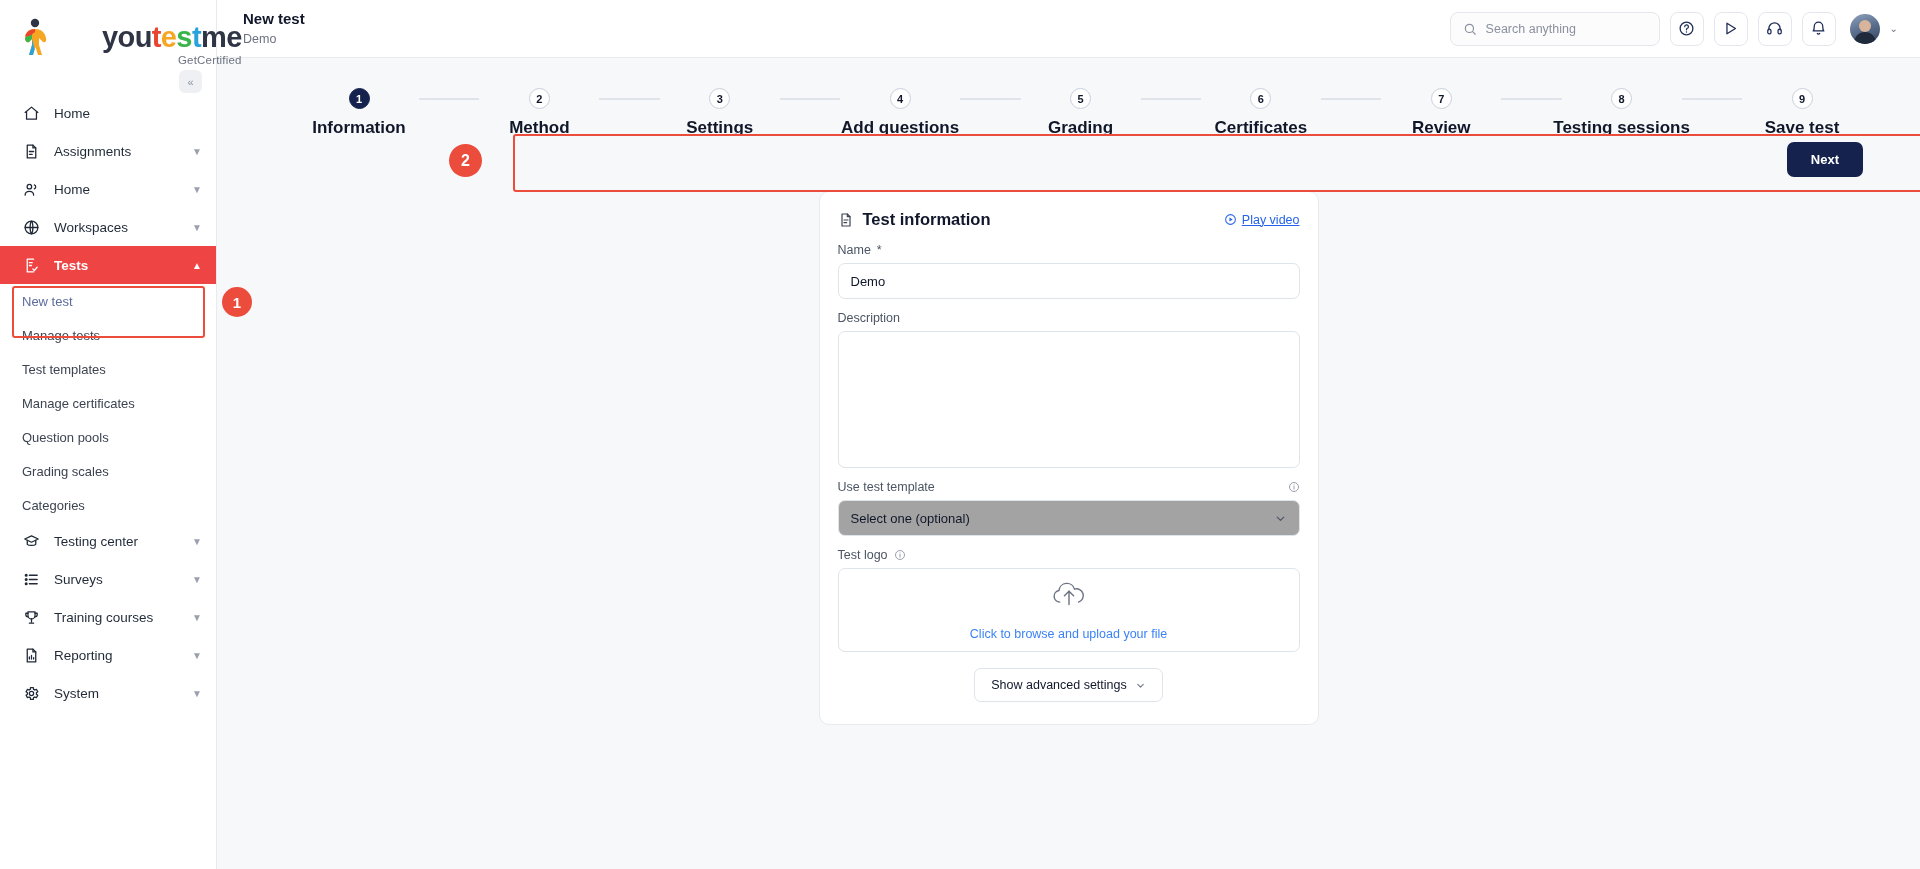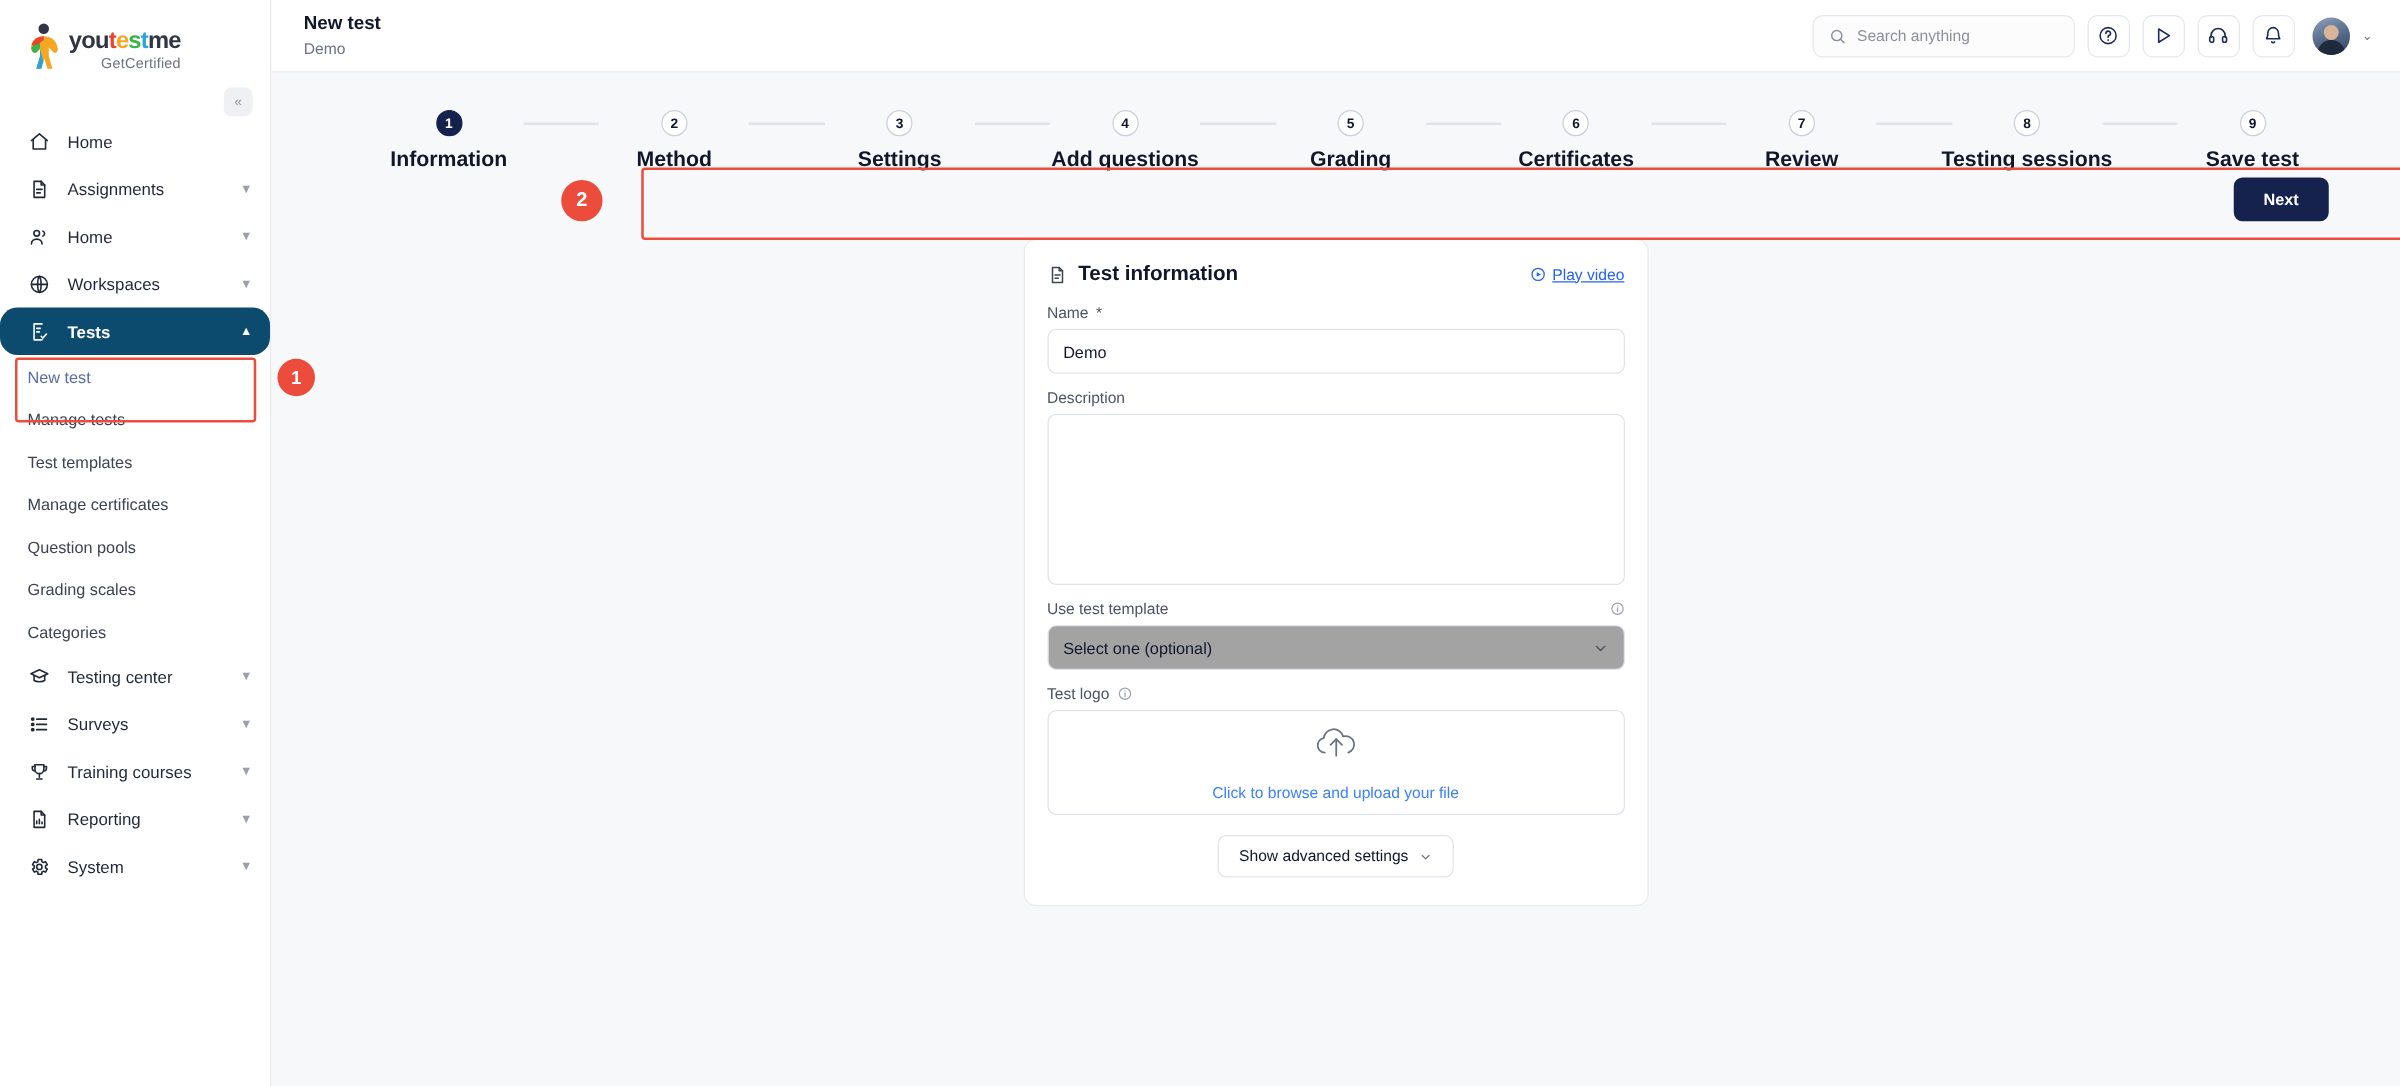--- a/index.html
+++ b/index.html
@@ -13,21 +13,21 @@
 
   
   .sidebar {
     width: 217px; height: 869px; background: #ffffff;
     border-right: 1px solid #e8eaee; flex: 0 0 217px;
     position: relative; z-index: 5;
   }
   .logo-wrap { padding: 18px 0 0 22px; position: relative; height: 78px; }
   .logo-row { display: flex; align-items: flex-start; gap: 7px; }
   .logo-text-block { padding-top: 5px; }
-  .logo-word { font-size: 19px; font-weight: 700; letter-spacing: -.6px; line-height: 1; }
+  .logo-word { font-size: 29px; font-weight: 700; letter-spacing: -.6px; line-height: 1; margin-left: 47px; }
   .logo-word .c1 { color: #2f3545; }
   .logo-word .c2 { color: #e8442f; }
   .logo-word .c3 { color: #f5a623; }
   .logo-word .c4 { color: #3ab54a; }
   .logo-word .c5 { color: #29a3dc; }
   .logo-word .c6 { color: #2f3545; }
   .logo-sub { font-size: 11.5px; color: #6b7280; text-align: right; margin-top: 2px; letter-spacing: .2px; }
 
   .collapse-btn {
     position: absolute; right: 14px; top: 70px;
@@ -38,21 +38,21 @@
 
   .nav { margin-top: 16px; }
   .nav-item {
     display: flex; align-items: center; height: 38px;
     padding: 0 14px 0 22px; gap: 14px; cursor: pointer;
     font-size: 13.5px; color: #1f2937; position: relative;
   }
   .nav-item .ico { width: 18px; height: 18px; display: flex; align-items: center; justify-content: center; flex: 0 0 18px; }
   .nav-item .label { flex: 1; }
   .nav-item .chev { color: #9aa1ad; font-size: 10px; }
-  .nav-item.active { background: #0c4a6e; color: #ffffff; font-weight: 700; border-radius: 14px; }
+  .nav-item.active { background: #ef4444; color: #ffffff; font-weight: 700; }
   .nav-item.active .chev { color: #ffffff; }
 
   .sub-item {
     height: 34px; display: flex; align-items: center;
     padding-left: 22px; font-size: 13px; color: #3c4351; cursor: pointer;
   }
   .sub-item.selected { color: #5b6b9e; }
 
   
   .anno-box-1 {

